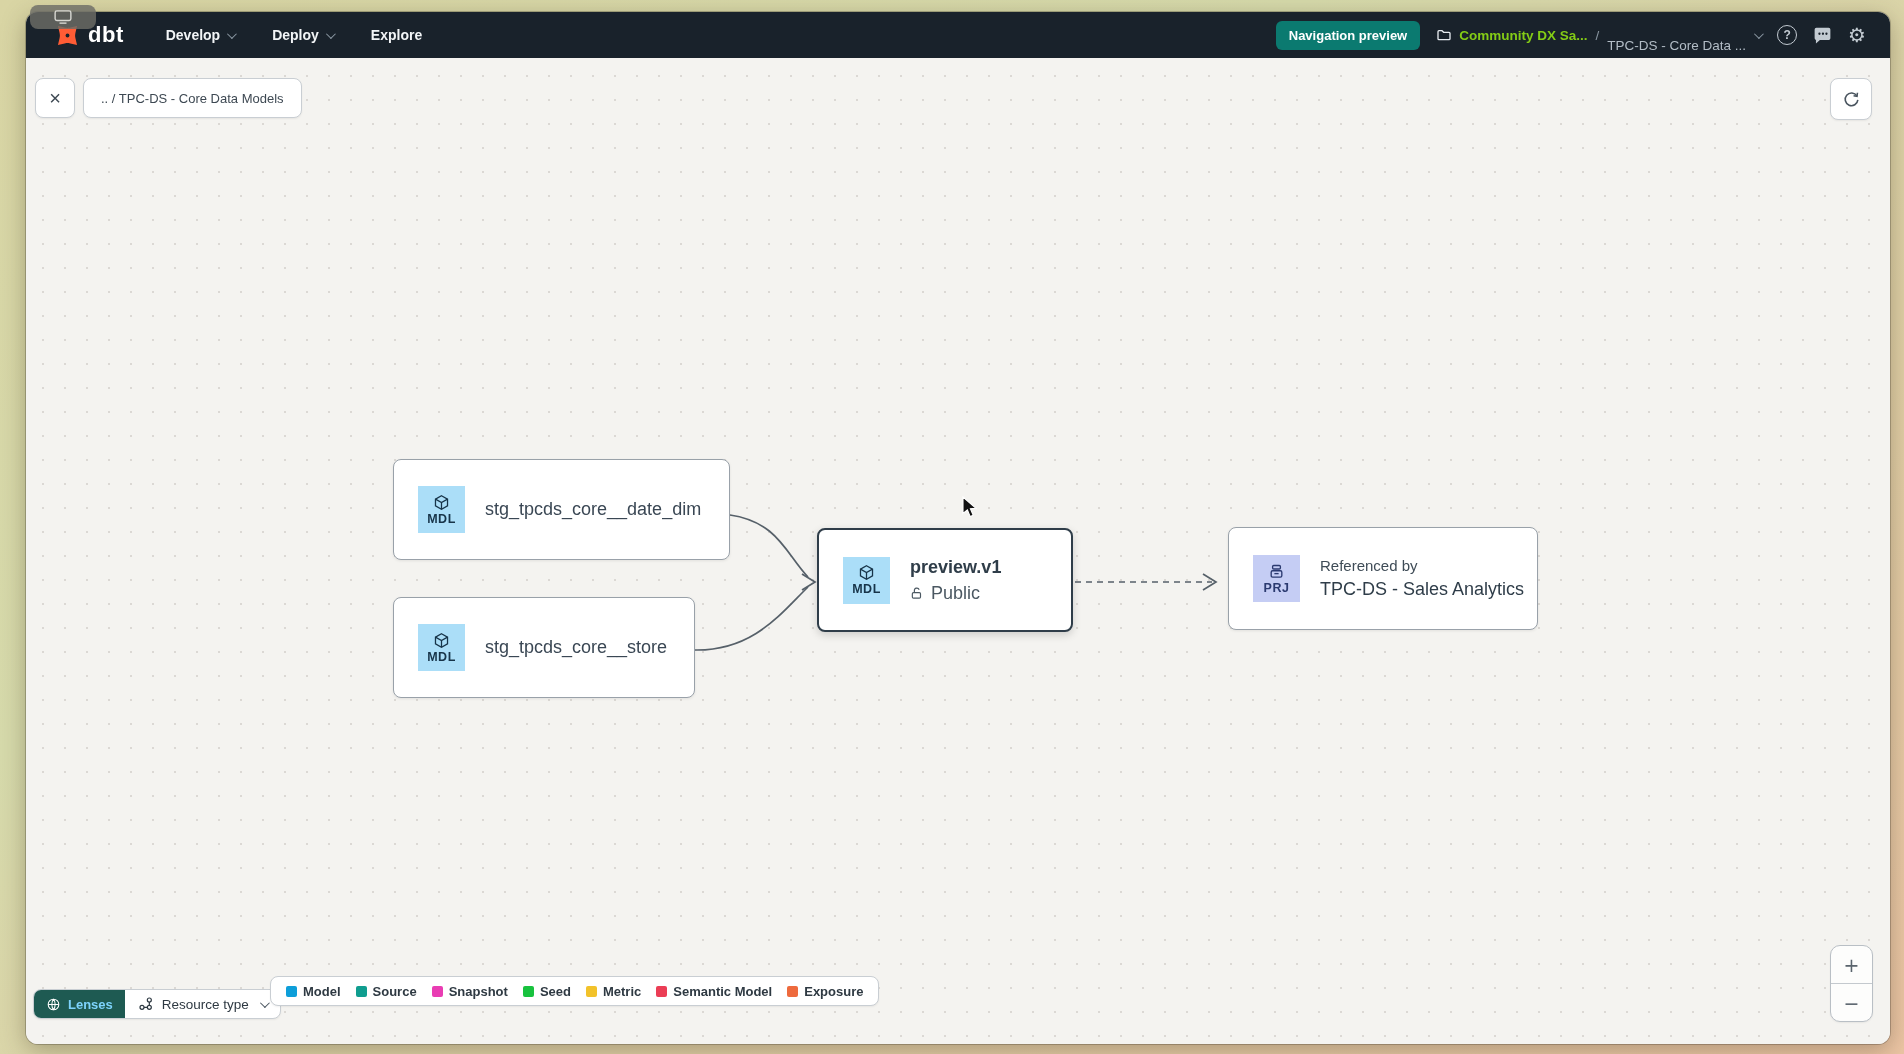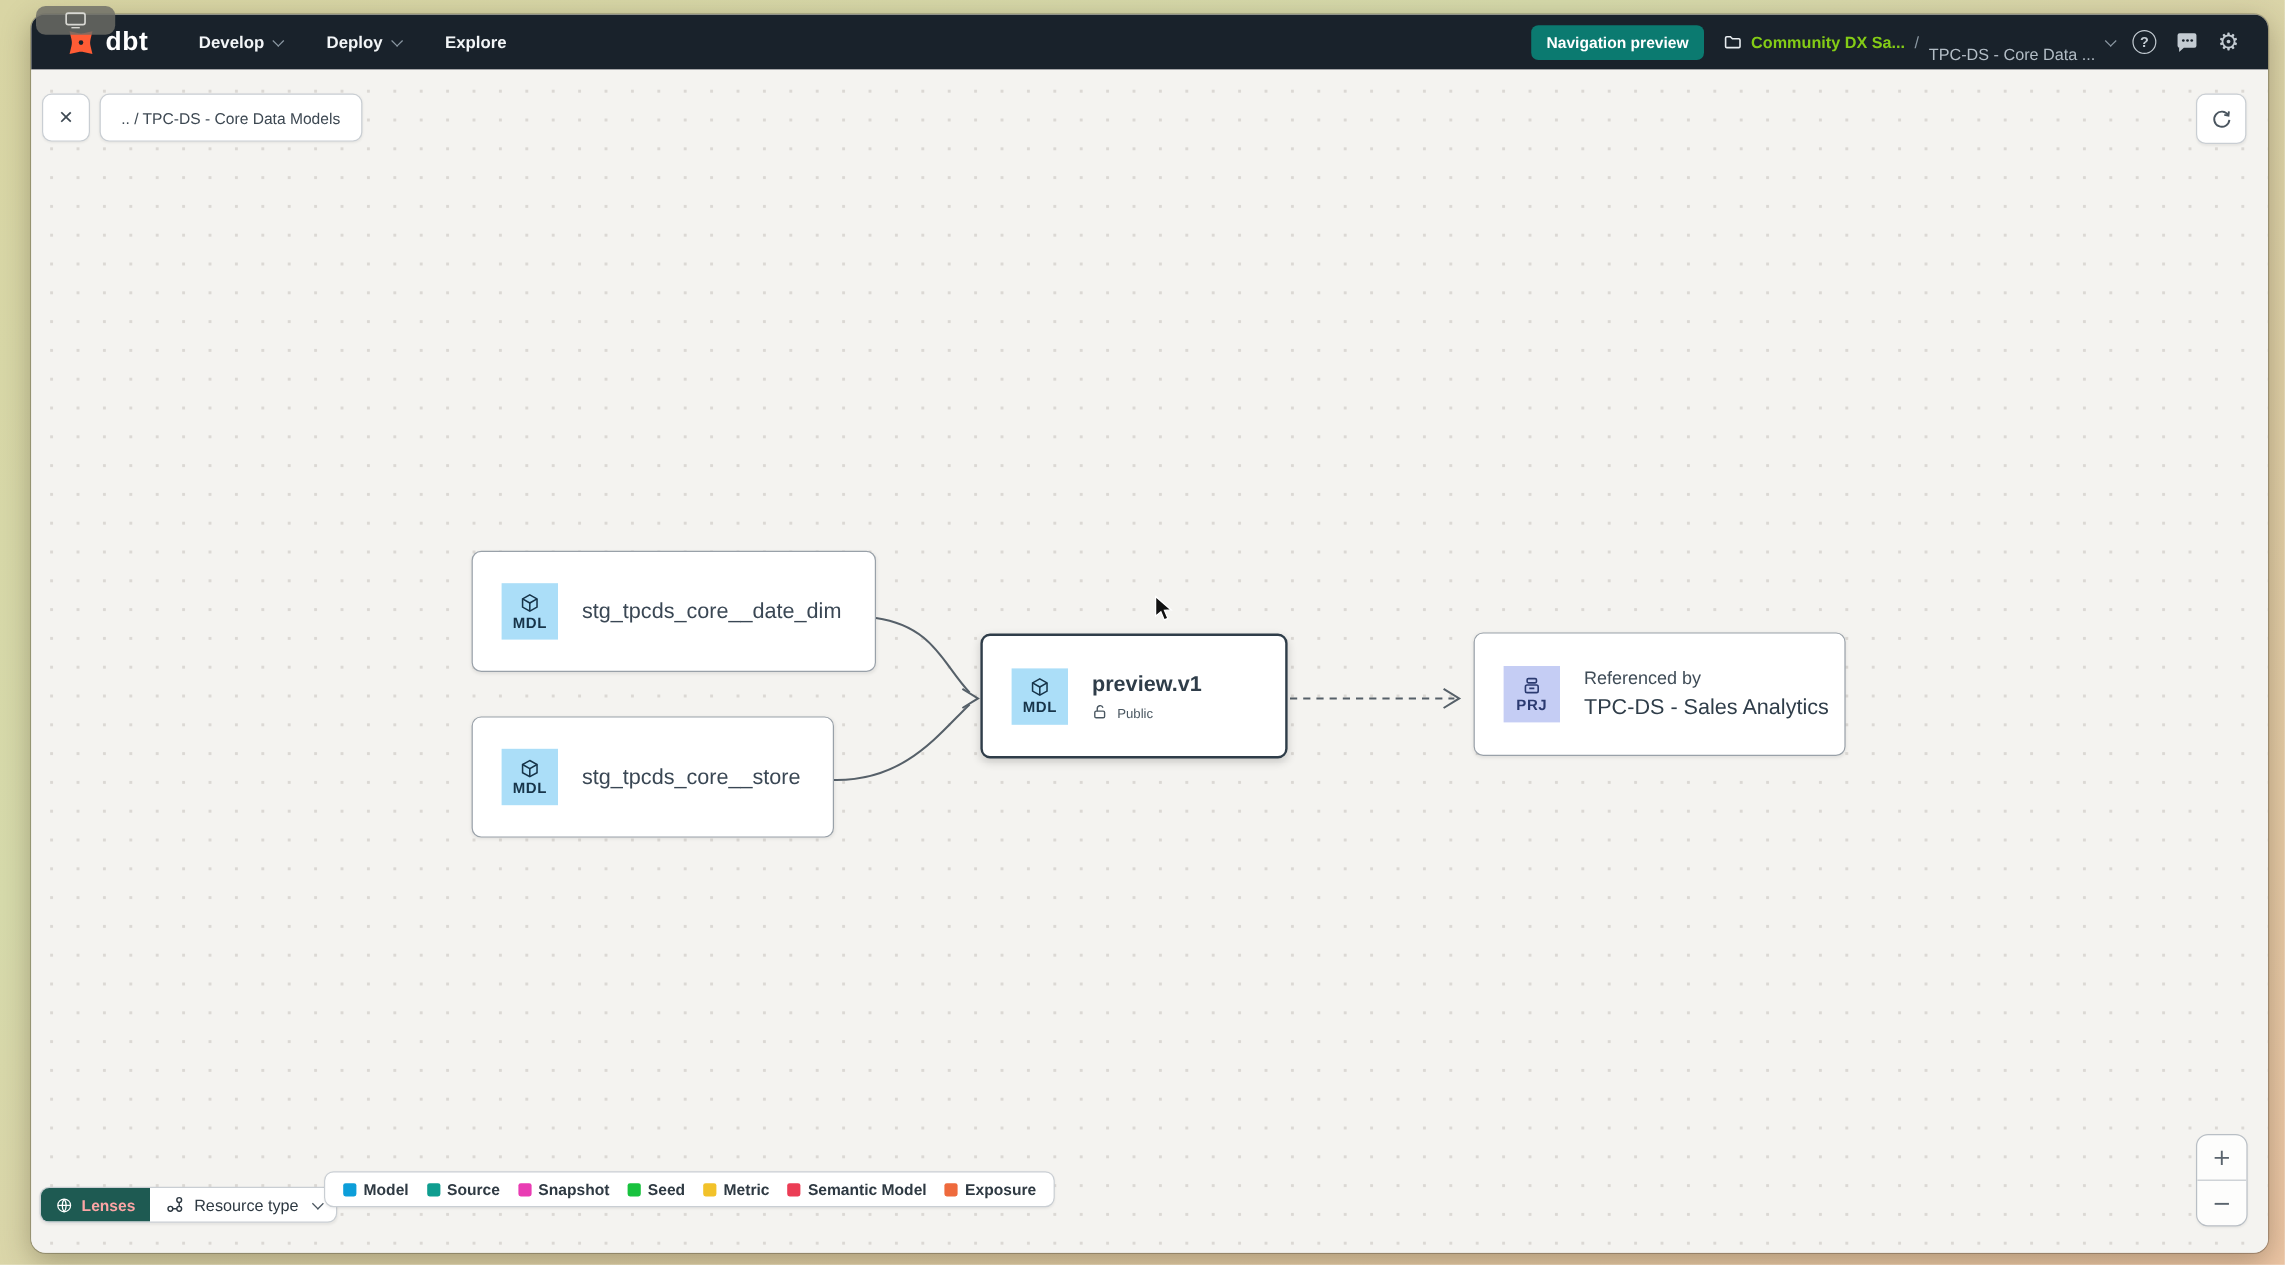--- a/index.html
+++ b/index.html
@@ -78,30 +78,30 @@
   .node-badge {
     width:47px; height:47px; border-radius:0; display:flex; flex-direction:column;
     align-items:center; justify-content:center; gap:1px; flex-shrink:0;
   }
   .badge-mdl { background:#abdef8; color:#173449; }
   .badge-prj { background:#c5cdf4; color:#2b3a70; }
   .node-badge .btxt { font-size:12.5px; font-weight:bold; letter-spacing:.5px; }
   .node-label { font-size:18px; color:#3a4754; white-space:nowrap; }
   .node-text-col { display:flex; flex-direction:column; gap:5px; }
   .node-title { font-size:15px; color:#3f4c57; }
-  .node-sub { display:flex; align-items:flex-end; gap:7px; font-size:11px; color:#4b5862; }
+  .node-sub { display:flex; align-items:center; gap:7px; font-size:18px; color:#4b5862; }
 
   
   .lens-group {
     position:absolute; left:7px; top:931px; height:30px; display:flex; align-items:stretch;
     border:1px solid #c9ced3; border-radius:8px; background:#fff; overflow:hidden;
     box-shadow:0 1px 2px rgba(0,0,0,.06);
   }
   .lenses-btn {
-    background:#1e5a52; color:#fca5a5; display:flex; align-items:center; gap:7px;
+    background:#1e5a52; color:#7dd3fc; display:flex; align-items:center; gap:7px;
     padding:0 12px; font-size:13px; font-weight:bold; cursor:pointer;
   }
   .restype-btn { display:flex; align-items:center; gap:8px; padding:0 13px; font-size:13.5px; color:#2e3942; cursor:pointer; }
   .restype-btn .chev { color:#4a555f; margin-left:3px; }
   .legend-box {
     position:absolute; left:244px; top:918px; height:30px; background:#fff;
     border:1px solid #c9ced3; border-radius:8px; display:flex; align-items:center;
     gap:15px; padding:0 15px; box-shadow:0 1px 2px rgba(0,0,0,.06);
   }
   .legend-item { display:flex; align-items:center; gap:6px; font-size:13px; font-weight:bold; color:#2e3942; white-space:nowrap; }

